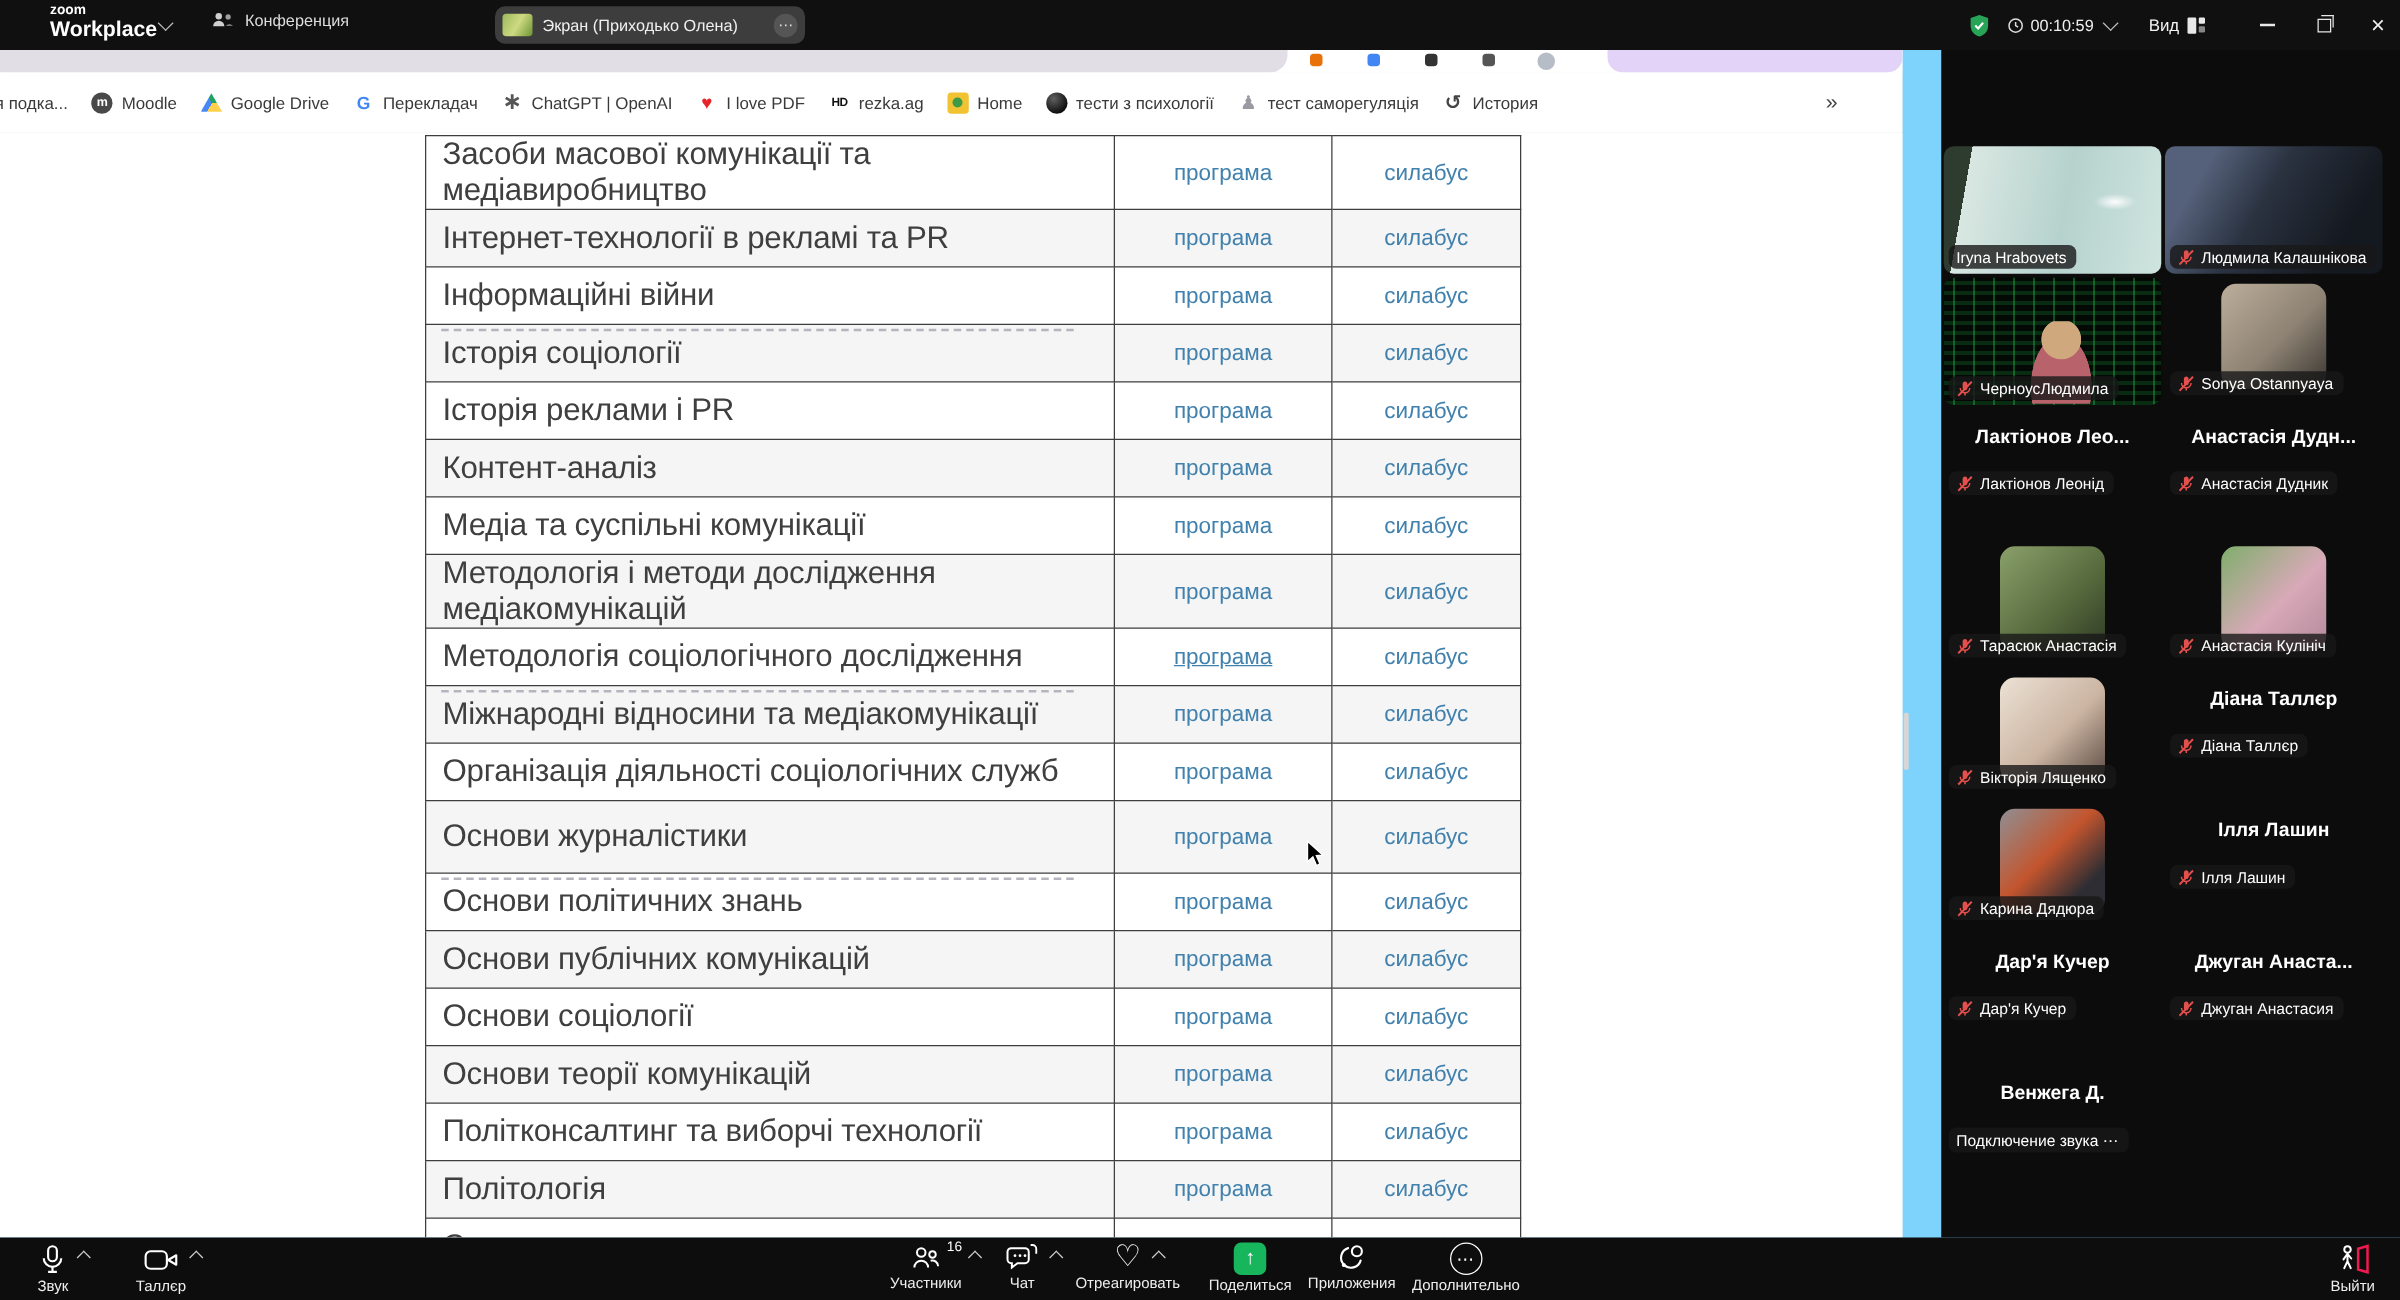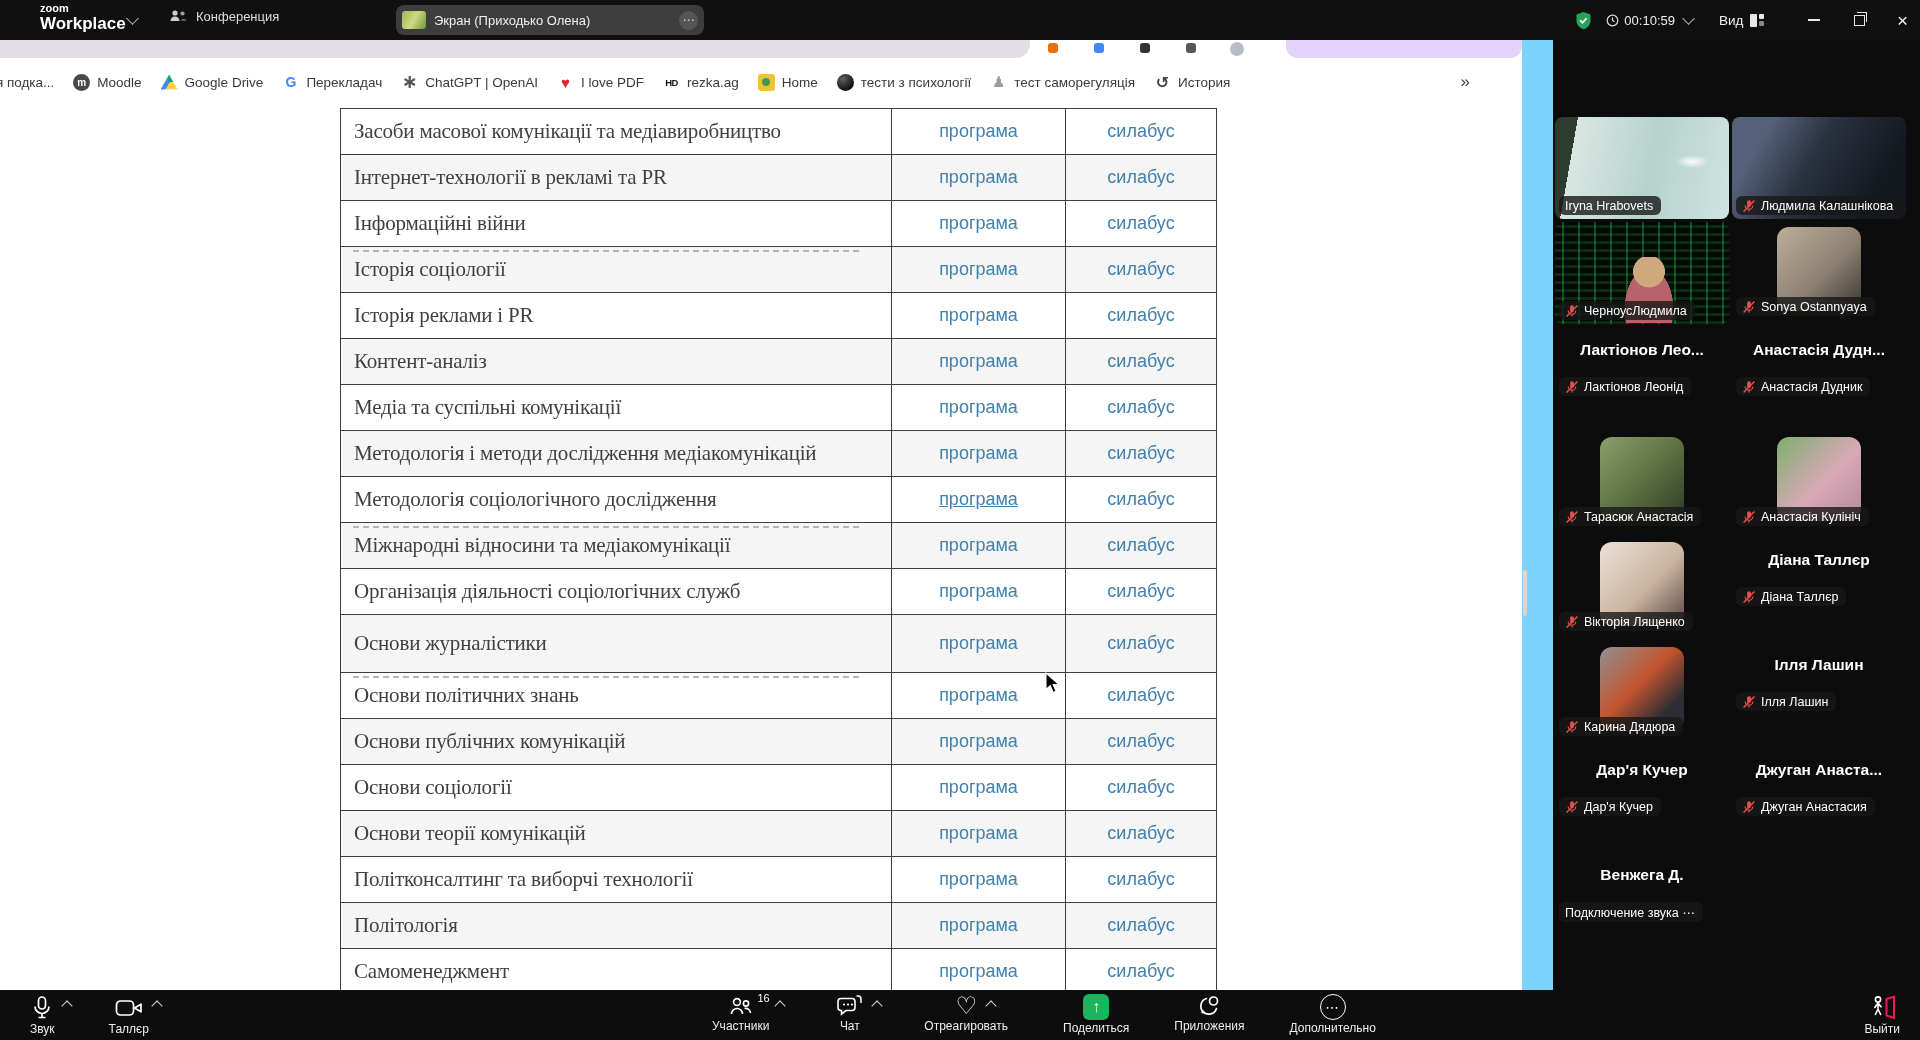--- a/index.html
+++ b/index.html
@@ -7,21 +7,21 @@
          font-family:"Liberation Sans","DejaVu Sans",sans-serif;}
 
   
   .titlebar{position:absolute;left:0;top:0;width:1920px;height:40px;background:#101010;color:#e8e8e8;}
   .zlogo{position:absolute;left:40px;top:3px;line-height:1;color:#fff;}
   .zlogo .l1{font-size:11px;font-weight:bold;}
   .zlogo .l2{font-size:17px;font-weight:bold;margin-top:1px;}
   .chev-down{display:inline-block;width:8px;height:8px;border-right:1.6px solid #bbb;border-bottom:1.6px solid #bbb;transform:rotate(45deg);}
   .logo-chev{position:absolute;left:128px;top:14px;}
   .meet-tab{position:absolute;left:168px;top:8px;display:flex;align-items:center;gap:8px;font-size:13px;color:#ddd;}
-  .screen-tab{position:absolute;left:396px;top:5px;width:308px;height:30px;background:#3d3d3d;border-radius:8px;
+  .screen-tab{position:absolute;left:396px;top:5px;width:248px;height:30px;background:#3d3d3d;border-radius:8px;
               display:flex;align-items:center;gap:8px;padding:0 6px;box-sizing:border-box;font-size:13px;color:#f0f0f0;}
   .thumb{width:24px;height:18px;border-radius:3px;background:linear-gradient(120deg,#9db85a,#cdda82 50%,#6d9434);flex:0 0 auto;}
   .tab-opt{margin-left:auto;width:19px;height:19px;border-radius:50%;background:#555;color:#ddd;font-size:12px;line-height:19px;text-align:center;}
   .tb-rightzone{position:absolute;right:0;top:0;height:40px;display:flex;align-items:center;padding-right:12px;}
   .timer-txt{font-size:13px;color:#eee;}
   .view-lbl{font-size:13.5px;color:#f2f2f2;}
   .view-ic{display:flex;gap:1.5px;align-items:center;height:13px;}
   .view-ic .a{width:7px;height:13px;background:#e8e8e8;border-radius:1px;}
   .view-ic .b{display:flex;flex-direction:column;gap:1.5px;}
   .view-ic .b i{width:5px;height:5.5px;background:#e8e8e8;border-radius:1px;display:block;}
@@ -61,21 +61,21 @@
   .icon-gray-figure::before{content:"♟";color:#9a9aa2;font-size:15px;}
   .icon-history::before{content:"↺";color:#444;font-size:16px;font-weight:bold;}
   .bm-overflow{margin-left:auto;margin-right:52px;font-size:17px;color:#444;}
 
   .page{position:absolute;left:0;top:66px;width:1522px;height:884px;background:#fff;overflow:hidden;}
   table.courses{position:absolute;left:340px;top:2px;width:876px;border-collapse:collapse;table-layout:fixed;}
   .courses td{border:1px solid #3e3e3e;}
   .course-row{height:46px;background:#fff;}
   .course-row:nth-child(even){background:#f5f5f5;}
   .course-row.tall{height:58px;}
-  td.name-cell{position:relative;padding:0 10px 0 13px;font-size:21px;color:#3f3f3f;letter-spacing:-.2px;font-family:Liberation Serif, serif;}
+  td.name-cell{position:relative;padding:0 10px 0 13px;font-size:25px;color:#3f3f3f;letter-spacing:-.2px;}
   td.link-cell{text-align:center;}
   .courses a{color:#4181ad;text-decoration:none;font-size:18px;}
   .courses a.visited{text-decoration:underline;}
   tr.dashes td.name-cell::after{content:"";position:absolute;left:12px;width:92%;bottom:-6px;
       border-top:2px dashed #b5b5c0;z-index:2;}
 
   .cursor{position:absolute;left:1045px;top:632px;z-index:9;}
   .scrollthumb{position:absolute;left:1523px;top:570px;width:4px;height:46px;background:#d6d6d6;border-radius:2px;}
 
   
@@ -113,21 +113,21 @@
                  radial-gradient(ellipse at 50% 80%,#b8636b 0 55%,transparent 56%);}
   .bg-sonya{background:linear-gradient(135deg,#bcae9b,#8d8273 55%,#3a3632);}
   .bg-tarasiuk{background:linear-gradient(135deg,#8aa06a,#55683c 60%,#2f3a26);}
   .bg-kulinich{background:linear-gradient(135deg,#7fae6b,#d8a9b8 55%,#b3899a);}
   .bg-liashchenko{background:linear-gradient(135deg,#ece2d5,#cbb4a2 55%,#5a4a42);}
   .bg-diadiura{background:linear-gradient(135deg,#8f8f93,#c3552e 45%,#2e2d33 78%);}
 
   
   .toolbar{position:absolute;left:0;top:990px;width:1920px;height:50px;background:#0d0d0d;}
   .tb-left{position:absolute;left:30px;top:0;height:50px;display:flex;gap:40px;}
-  .tb-center{position:absolute;left:712px;top:0;height:34px;display:flex;gap:45px;}
+  .tb-center{position:absolute;left:712px;top:0;height:34px;display:flex;gap:13px;}
   .tb-right{position:absolute;right:20px;top:0;height:50px;display:flex;margin-left:20px;}
   .tb-btn{position:relative;display:flex;flex-direction:column;align-items:center;justify-content:flex-start;
           padding-top:4px;color:#eee;}
   .tb-ic{position:relative;height:27px;display:flex;align-items:center;}
   .tb-label{font-size:12px;margin-top:1px;white-space:nowrap;}
   .chev-up{position:absolute;right:-18px;top:8px;width:7px;height:7px;
            border-left:1.6px solid #cfcfcf;border-top:1.6px solid #cfcfcf;transform:rotate(45deg);}
   .pcount{position:absolute;right:-16px;top:-2px;font-size:11px;color:#fff;}
   .heart-g{font-size:24px;line-height:24px;color:#fff;}
   .sharebox{width:26px;height:26px;border-radius:6px;background:#17b65c;color:#fff;font-size:16px;font-weight:bold;

